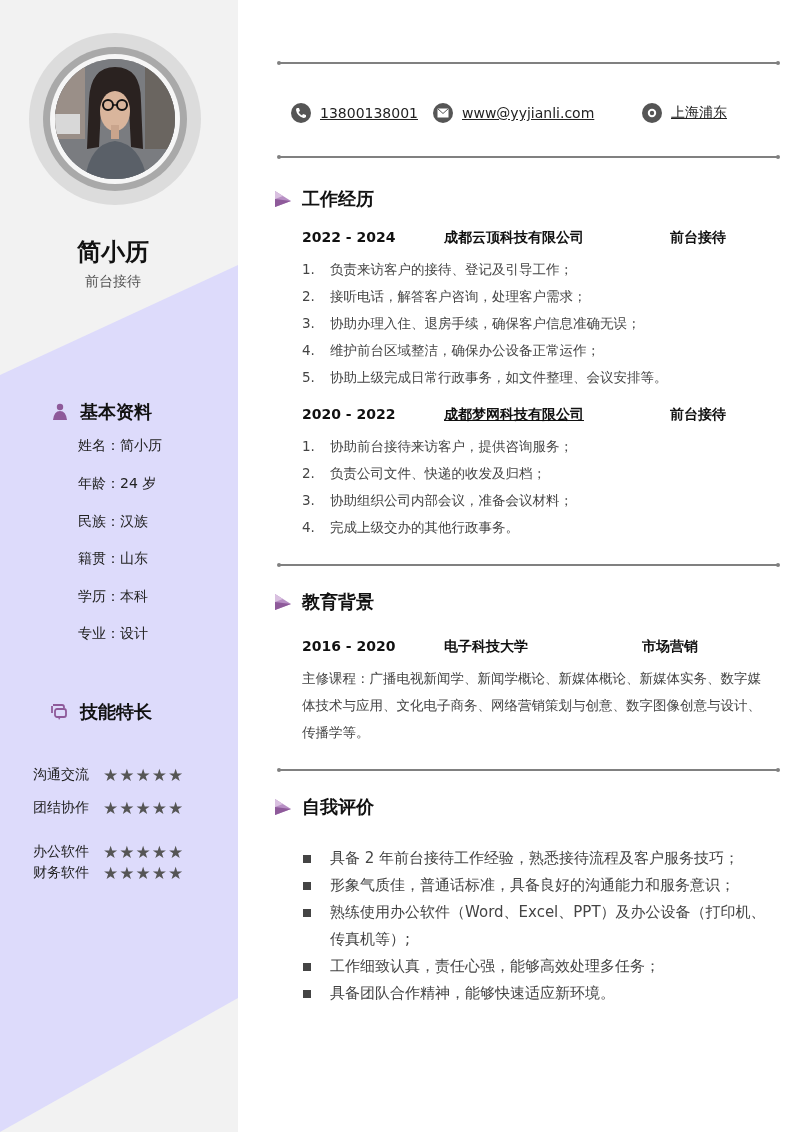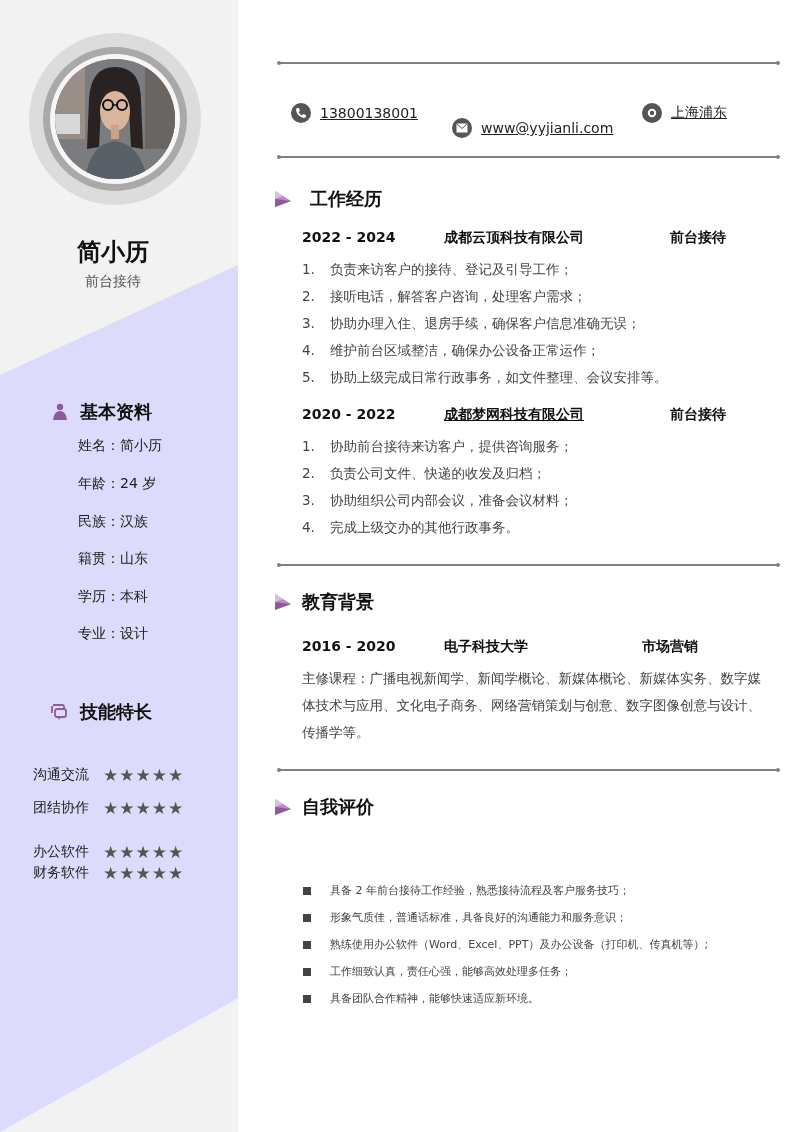--- a/index.html
+++ b/index.html
@@ -26,21 +26,21 @@
   .contact { position: absolute; top: 103px; display: flex; align-items: center; font-size: 14px; color: #222; text-decoration: underline; }
   .contact .cic { width: 20px; height: 20px; border-radius: 50%; background: #555; margin-right: 9px; display: flex; align-items: center; justify-content: center; }
   .m-head { position: absolute; left: 274px; display: flex; align-items: center; font-size: 18px; font-weight: bold; color: #111; }
   .m-head .tri { width: 18px; height: 18px; margin-right: 10px; }
   .job-row { position: absolute; left: 302px; width: 470px; font-size: 14px; font-weight: bold; color: #111; }
   .job-row span { position: absolute; top: 0; white-space: nowrap; }
   .list { position: absolute; left: 302px; width: 470px; font-size: 13.5px; color: #444; }
   .list li { list-style: none; display: flex; height: 27px; line-height: 27px; }
   .list li .num { width: 28px; }
   .para { position: absolute; left: 302px; width: 470px; font-size: 13.5px; color: #444; line-height: 27px; }
-  .bullets { position: absolute; left: 302px; width: 470px; font-size: 11px; color: #444; margin-top: 32px; }
+  .bullets { position: absolute; left: 302px; width: 470px; font-size: 15px; color: #444; }
   .bullets li { list-style: none; display: flex; line-height: 27px; }
   .bullets li .sq { flex: 0 0 28px; position: relative; }
   .bullets li .sq::before { content: ""; position: absolute; left: 1px; top: 10px; width: 8px; height: 8px; background: #444; }
 </style>
 </head>
 <body>
 
 <div class="sidebar">
   <svg class="bg" width="238" height="1132">
     <rect x="0" y="0" width="238" height="1132" fill="#f2f2f2"></rect>
@@ -117,41 +117,41 @@
 <div class="rule" style="top:62px;"></div>
 
 <div class="contact" style="left:291px;">
   <span class="cic">
     <svg width="12" height="12" viewBox="0 0 12 12">
         <path d="M2 1 L4 1 L5 4 L3.5 5 Q4.5 7.5 7 8.5 L8 7 L11 8 L11 10 Q10 11 8.5 11 Q2 9 1 3 Q1 1.5 2 1 Z" fill="#fff"></path>
       </svg>
   </span>
   <span>13800138001</span>
 </div>
-<div class="contact" style="left:452px;margin-top:15px;">
+<div class="contact" style="left:433px;">
   <span class="cic">
     <svg width="12" height="10" viewBox="0 0 12 10">
         <rect x="0.5" y="0.5" width="11" height="9" fill="#fff"></rect>
         <path d="M0.5 0.5 L6 5.5 L11.5 0.5" fill="none" stroke="#555" stroke-width="1"></path>
       </svg>
   </span>
   <span>www@yyjianli.com</span>
 </div>
 <div class="contact" style="left:642px;">
   <span class="cic">
     <svg width="10" height="10" viewBox="0 0 10 10">
         <circle cx="5" cy="5" r="3.2" fill="none" stroke="#fff" stroke-width="2"></circle>
       </svg>
   </span>
   <span>上海浦东</span>
 </div>
 
 <div class="rule" style="top:156px;"></div>
 
-<div class="m-head" style="top:187px;gap:8px;">
+<div class="m-head" style="top:187px;">
   <svg class="tri" viewBox="0 0 18 18">
     <polygon points="1,1 17,11 1,17" fill="#b78fc4"></polygon>
     <polygon points="1,9 17,11 1,17" fill="#8e5a9a"></polygon>
     <polygon points="1,1 9,6 1,9" fill="#d9c0e0"></polygon>
   </svg>
   <span>工作经历</span>
 </div>
 
 <div class="job-row" style="top:229px;">
   <span style="left:0;">2022 - 2024</span>

